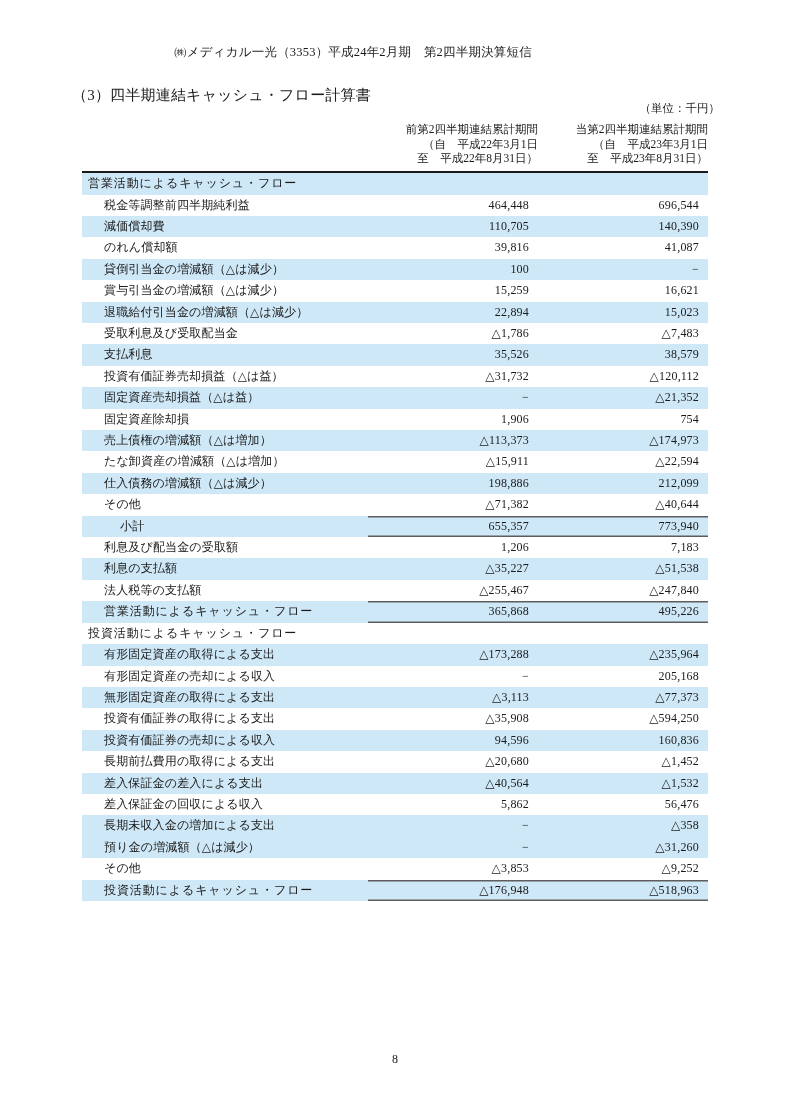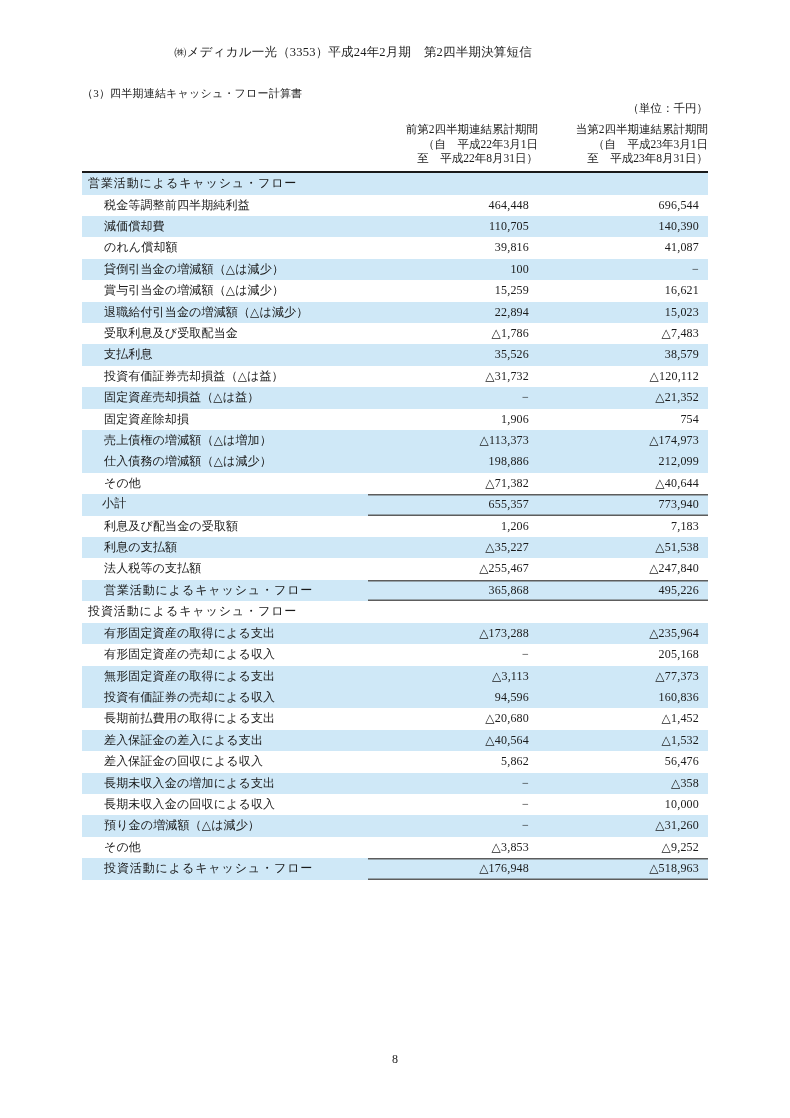--- a/index.html
+++ b/index.html
@@ -32,31 +32,31 @@
     text-align: center;
     font-size: 12.5px;
     letter-spacing: 0.2px;
     white-space: nowrap;
   }
 
   
   .section-title {
     position: absolute;
     top: 86px;
-    left: 82px;
-    font-size: 11px;
+    left: 72px;
+    font-size: 15px;
     letter-spacing: 0.2px;
     white-space: nowrap;
   }
 
   
   .unit-note {
     position: absolute;
     top: 101px;
-    left: 0;
+    left: 12px;
     width: 708px;
     text-align: right;
     font-size: 11.5px;
   }
 
   
   .cf-table-wrap {
     position: absolute;
     top: 120px;
     left: 82px;
@@ -108,21 +108,21 @@
 
   td.label {
     text-align: left;
     padding-left: 6px;
     font-size: 12px;
     letter-spacing: 0.15px;
   }
   td.label.indent { padding-left: 22px; }
   td.label.section { padding-left: 6px; letter-spacing: 0.9px; }
   td.label.total   { padding-left: 22px; letter-spacing: 0.9px; }
-  td.label.sub     { padding-left: 20px; font-family: Liberation Mono, monospace; }
+  td.label.sub     { padding-left: 38px; }
 
   td.num {
     text-align: right;
     padding-right: 9px;
     font-size: 12px;
     font-variant-numeric: tabular-nums;
     letter-spacing: 0.2px;
   }
 
   
@@ -242,20 +242,25 @@
           <tr>
             <td class="label indent">固定資産除却損</td>
             <td class="num">1,906</td>
             <td class="num">754</td>
           </tr>
           <tr class="band">
             <td class="label indent">売上債権の増減額（△は増加）</td>
             <td class="num">△113,373</td>
             <td class="num">△174,973</td>
           </tr>
+          <tr>
+            <td class="label indent">たな卸資産の増減額（△は増加）</td>
+            <td class="num">△15,911</td>
+            <td class="num">△22,594</td>
+          </tr>
           <tr class="band">
             <td class="label indent">仕入債務の増減額（△は減少）</td>
             <td class="num">198,886</td>
             <td class="num">212,099</td>
           </tr>
           <tr>
             <td class="label indent">その他</td>
             <td class="num">△71,382</td>
             <td class="num">△40,644</td>
           </tr>
@@ -297,20 +302,25 @@
           <tr>
             <td class="label indent">有形固定資産の売却による収入</td>
             <td class="num">−</td>
             <td class="num">205,168</td>
           </tr>
           <tr class="band">
             <td class="label indent">無形固定資産の取得による支出</td>
             <td class="num">△3,113</td>
             <td class="num">△77,373</td>
           </tr>
+          <tr>
+            <td class="label indent">投資有価証券の取得による支出</td>
+            <td class="num">△35,908</td>
+            <td class="num">△594,250</td>
+          </tr>
           <tr class="band">
             <td class="label indent">投資有価証券の売却による収入</td>
             <td class="num">94,596</td>
             <td class="num">160,836</td>
           </tr>
           <tr>
             <td class="label indent">長期前払費用の取得による支出</td>
             <td class="num">△20,680</td>
             <td class="num">△1,452</td>
           </tr>
@@ -321,25 +331,20 @@
           </tr>
           <tr>
             <td class="label indent">差入保証金の回収による収入</td>
             <td class="num">5,862</td>
             <td class="num">56,476</td>
           </tr>
           <tr class="band">
             <td class="label indent">長期未収入金の増加による支出</td>
             <td class="num">−</td>
             <td class="num">△358</td>
-          </tr>
-          <tr>
-            <td class="label indent">長期未収入金の回収による収入</td>
-            <td class="num">−</td>
-            <td class="num">10,000</td>
           </tr>
           <tr class="band">
             <td class="label indent">預り金の増減額（△は減少）</td>
             <td class="num">−</td>
             <td class="num">△31,260</td>
           </tr>
           <tr>
             <td class="label indent">その他</td>
             <td class="num">△3,853</td>
             <td class="num">△9,252</td>

